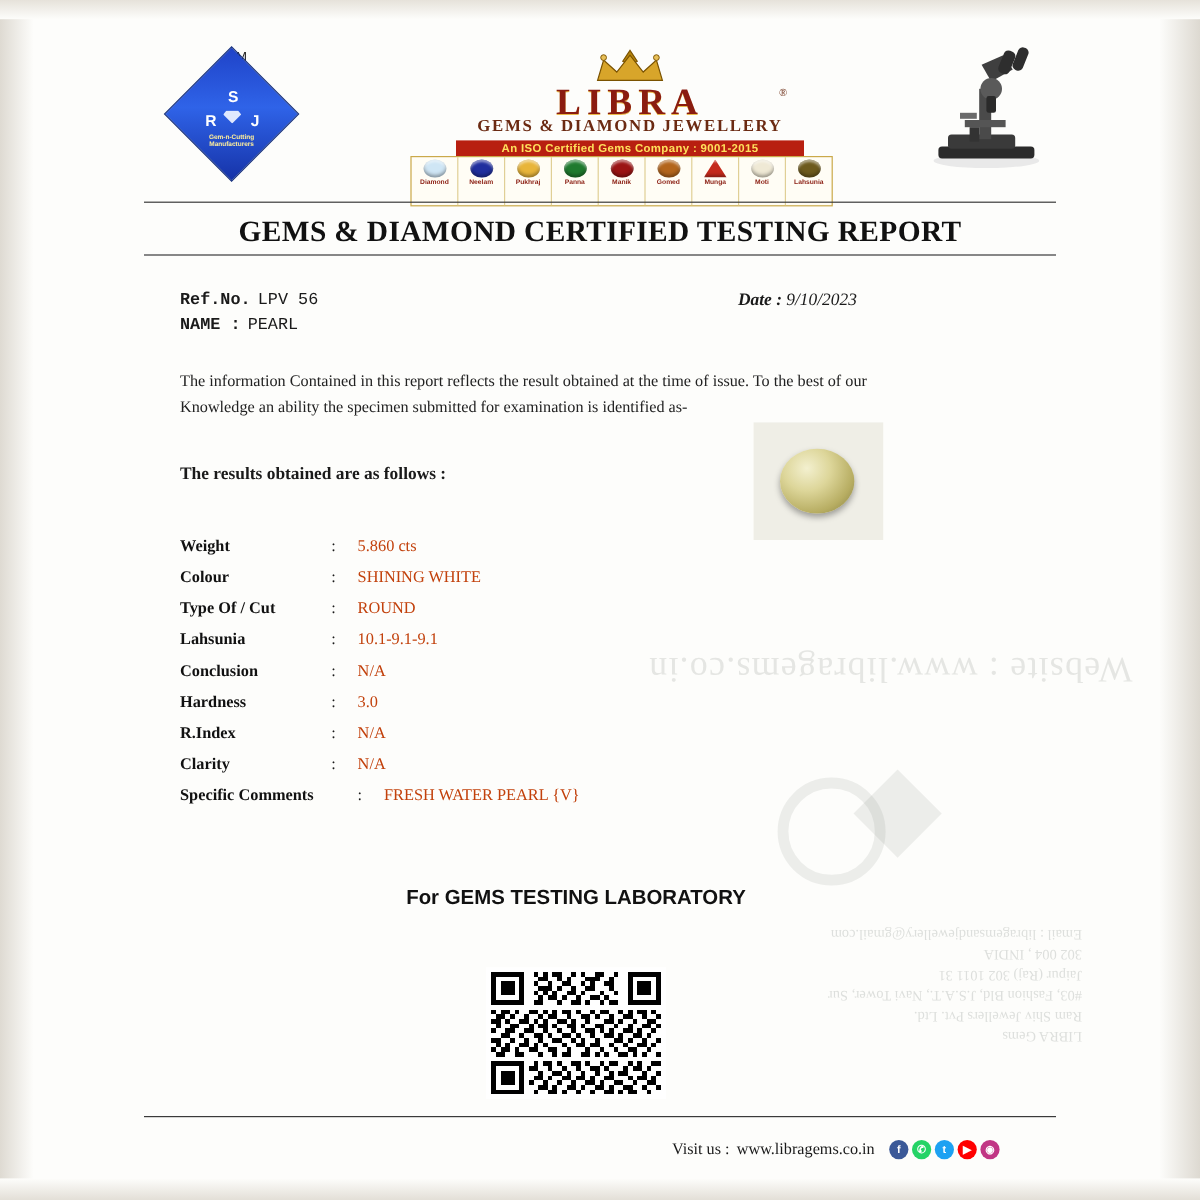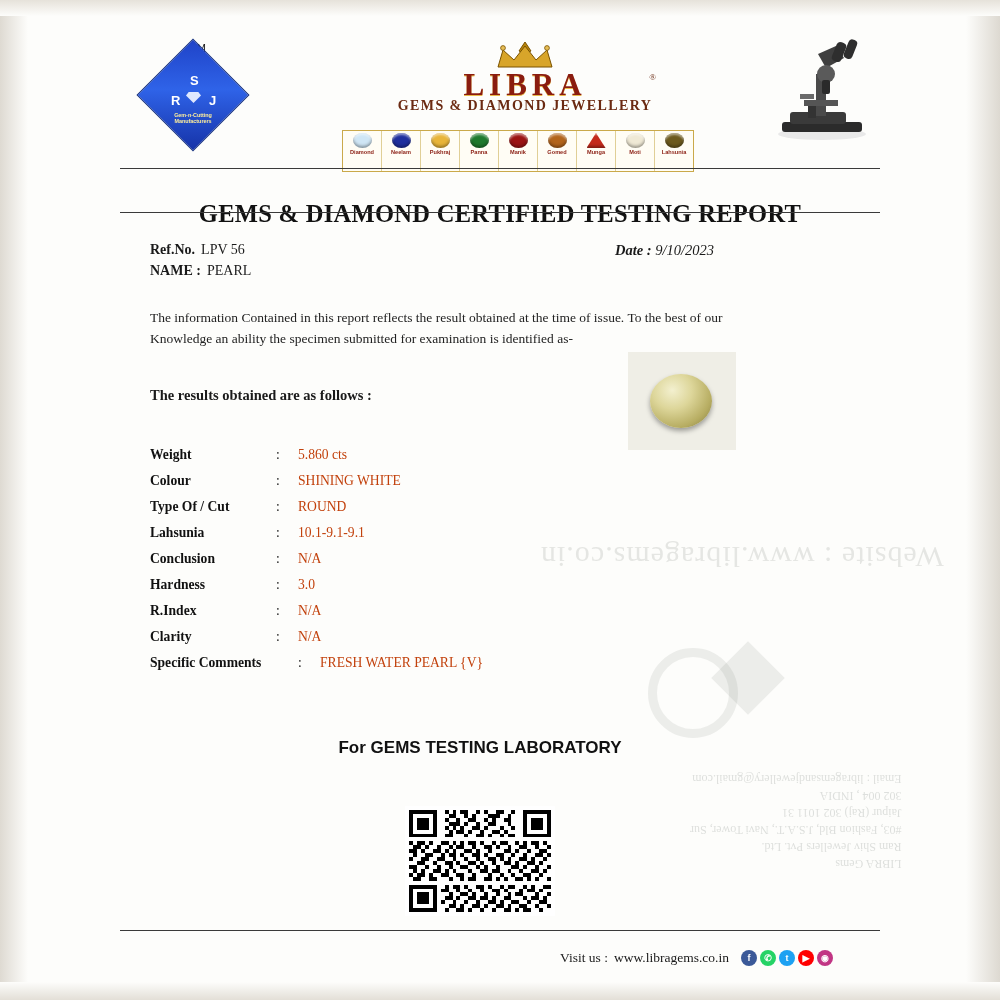--- a/index.html
+++ b/index.html
@@ -150,30 +150,30 @@
   .rule-title {
     position: absolute; left: 120px; top: 212px; width: 760px;
     border-top: 1.3px solid #3a3a3a;
   }
   .rule-bottom {
     position: absolute; left: 120px; top: 930px; width: 760px;
     border-top: 1.4px solid #3a3a3a;
   }
 
   .doc-title {
-    position: absolute; left: 120px; top: 184px; width: 760px;
+    position: absolute; left: 120px; top: 164px; width: 760px;
     text-align: center;
     font-size: 24.5px; font-weight: bold; letter-spacing: .3px;
     font-family: "Liberation Serif", serif;
     color: #111;
   }
 
   
   .meta { position: absolute; left: 150px; top: 242px; font-size: 14px; }
-  .meta-row { margin-bottom: 5px; font-family: Liberation Serif, serif; }
+  .meta-row { margin-bottom: 5px; font-family: Liberation Mono, monospace; }
   .meta-label { font-weight: bold; }
   .meta-val { margin-left: 6px; }
   .date-line {
     position: absolute; left: 615px; top: 242px;
     font-size: 14.5px; font-family: "Liberation Serif", serif; font-style: italic;
   }
   .date-line b { font-weight: bold; }
 
   .info-para {
     position: absolute; left: 150px; top: 293px; width: 610px;
@@ -304,20 +304,21 @@
           <path d="M8 27 L13 10 L24 20 L35 6 L46 20 L57 10 L62 27 Z" fill="#d8a52a" stroke="#7a5200" stroke-width="1"></path>
           <circle cx="13" cy="8" r="2.4" fill="#e7bf57" stroke="#7a5200" stroke-width=".8"></circle>
           <circle cx="57" cy="8" r="2.4" fill="#e7bf57" stroke="#7a5200" stroke-width=".8"></circle>
         </svg>
       </div>
       <div style="position:relative;">
         <span class="brand-reg">®</span>
         <div class="brand-name">LIBRA</div>
       </div>
       <div class="brand-tag">GEMS &amp; DIAMOND JEWELLERY</div>
+      <div class="brand-iso">An ISO Certified Gems Company : 9001-2015</div>
     </div>
 
     <div class="microscope">
       <svg width="120" height="110" viewBox="0 0 120 110">
         <ellipse cx="62" cy="100" rx="44" ry="6" fill="#e9e9e9"></ellipse>
         <rect x="22" y="88" width="80" height="10" rx="3" fill="#2b2b2b"></rect>
         <rect x="30" y="78" width="56" height="12" rx="3" fill="#3a3a3a"></rect>
         <rect x="56" y="40" width="10" height="42" fill="#4a4a4a"></rect>
         <rect x="44" y="66" width="34" height="6" fill="#555"></rect>
         <rect x="48" y="72" width="8" height="12" fill="#333"></rect>

